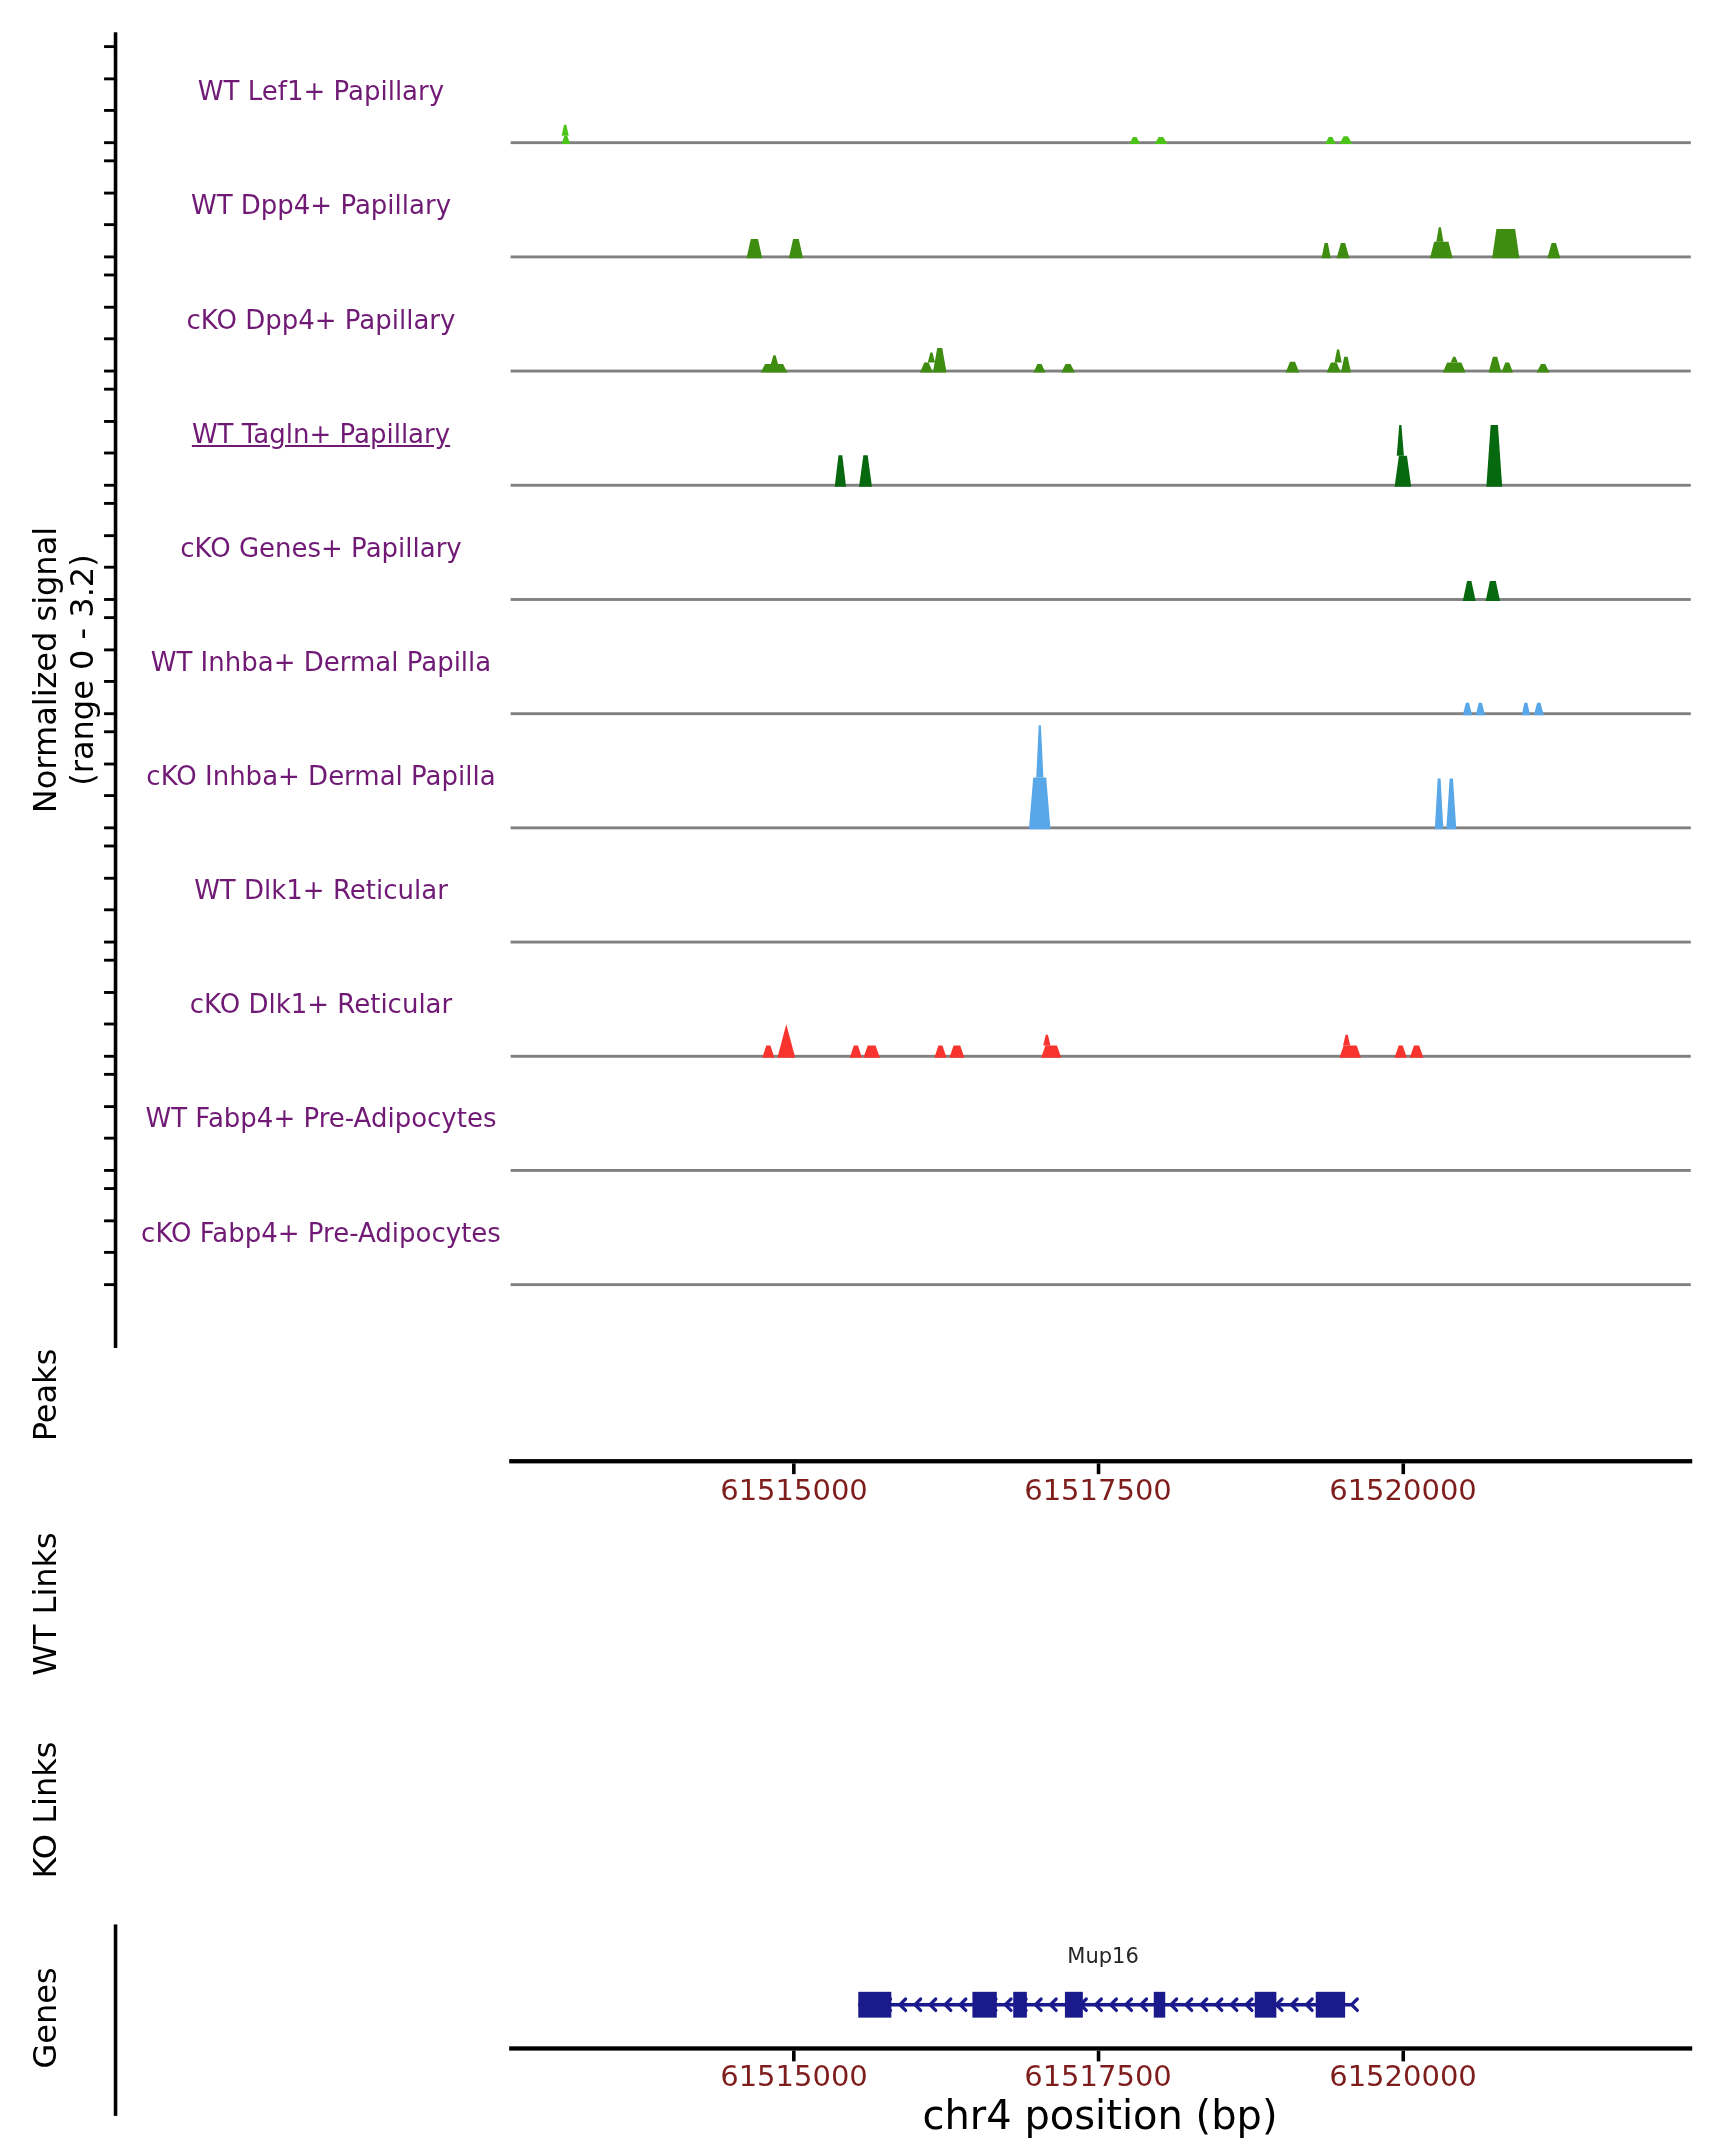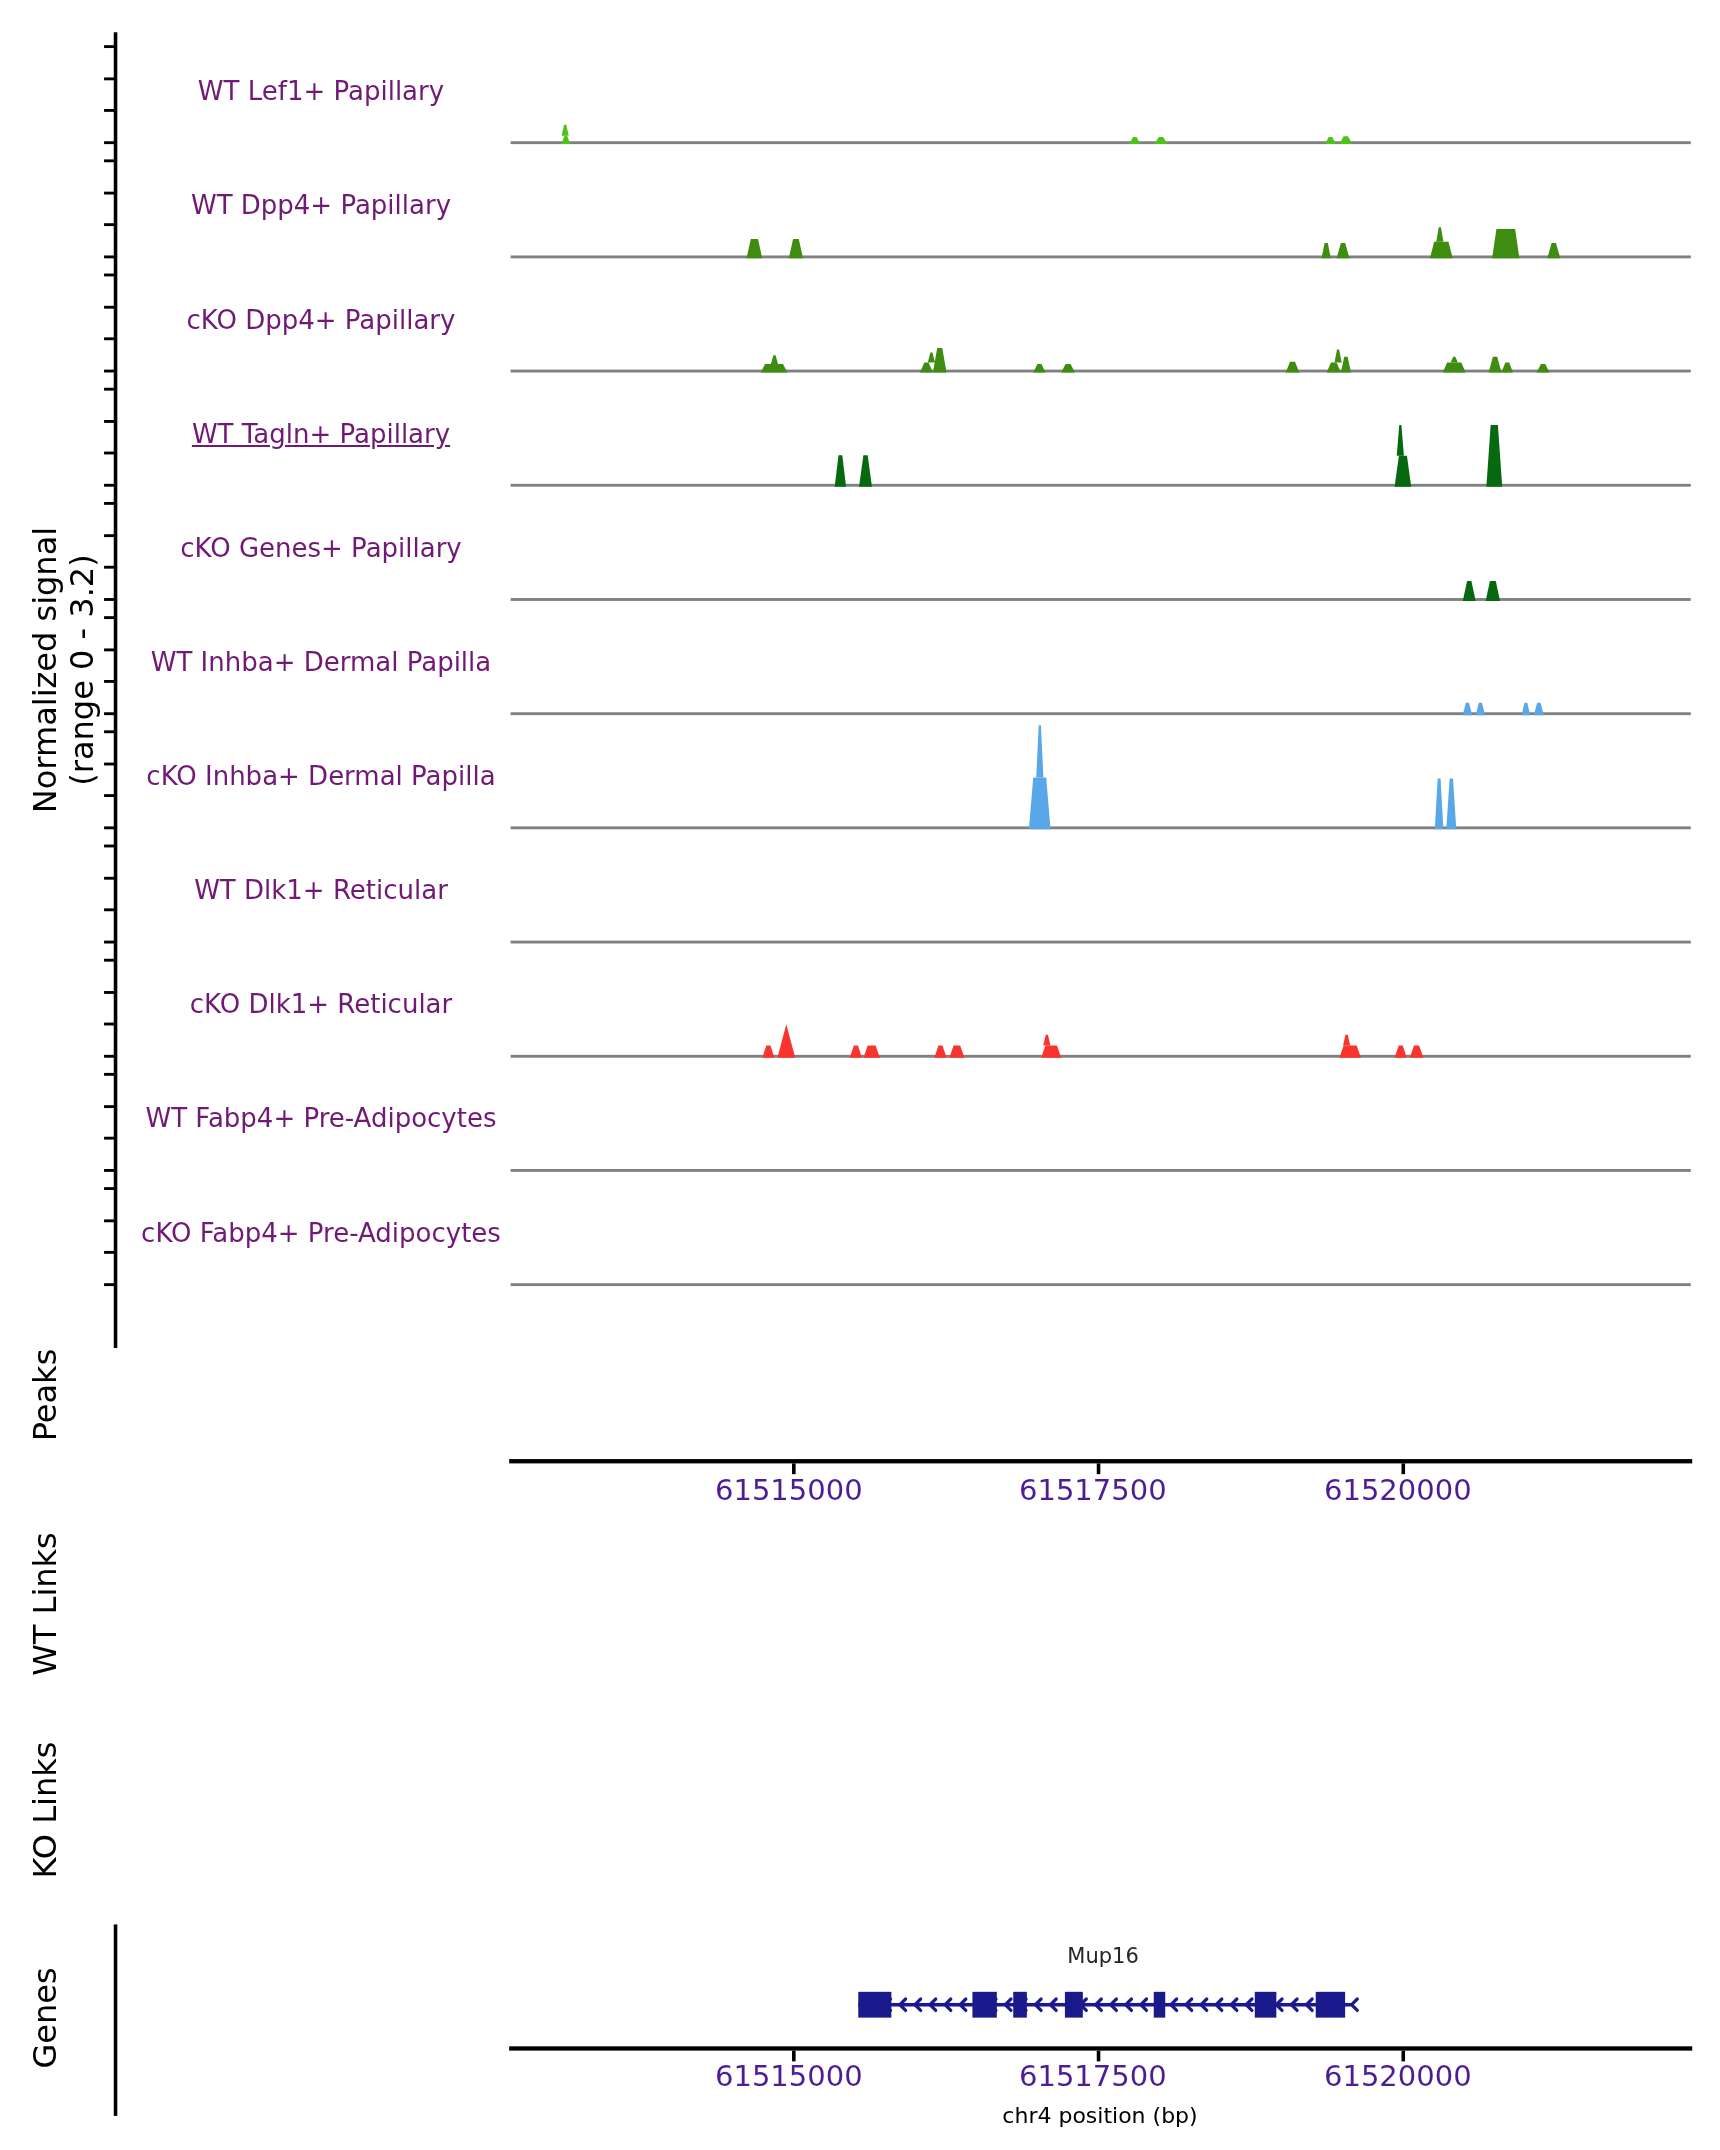--- a/index.html
+++ b/index.html
@@ -14,30 +14,30 @@
   #plot-svg{position:absolute;left:0;top:0;}
   .track-label{
     position:absolute;left:106px;width:430px;height:33px;
     text-align:center;font-size:26px;color:#701a75;white-space:nowrap;
   }
   .rot-label{
     position:absolute;transform:translate(-50%,-50%) rotate(-90deg);
     font-size:32px;color:#000000;white-space:nowrap;
   }
   .tick-label{
-    position:absolute;width:158px;margin-left:-79px;
-    font-size:29px;color:#4c1d95;white-space:nowrap;
+    position:absolute;width:158px;margin-left:-79px;text-align:center;
+    font-size:29px;color:#7f1d1d;white-space:nowrap;
   }
   .gene-name{
     position:absolute;transform:translate(-50%,-50%);
     font-size:21px;color:#262626;white-space:nowrap;
   }
   .x-axis-title{
     position:absolute;transform:translate(-50%,-50%);
-    font-size:22px;color:#000000;white-space:nowrap;
+    font-size:40px;color:#000000;white-space:nowrap;
   }
 </style>
 </head>
 <body>
 
 <div id="figure">
 
   <svg id="plot-svg" width="1721" height="2151" viewBox="0 0 2400 3000">
       <g>
         <rect x="158.5" y="45" width="5" height="1835" fill="#000000"></rect>

